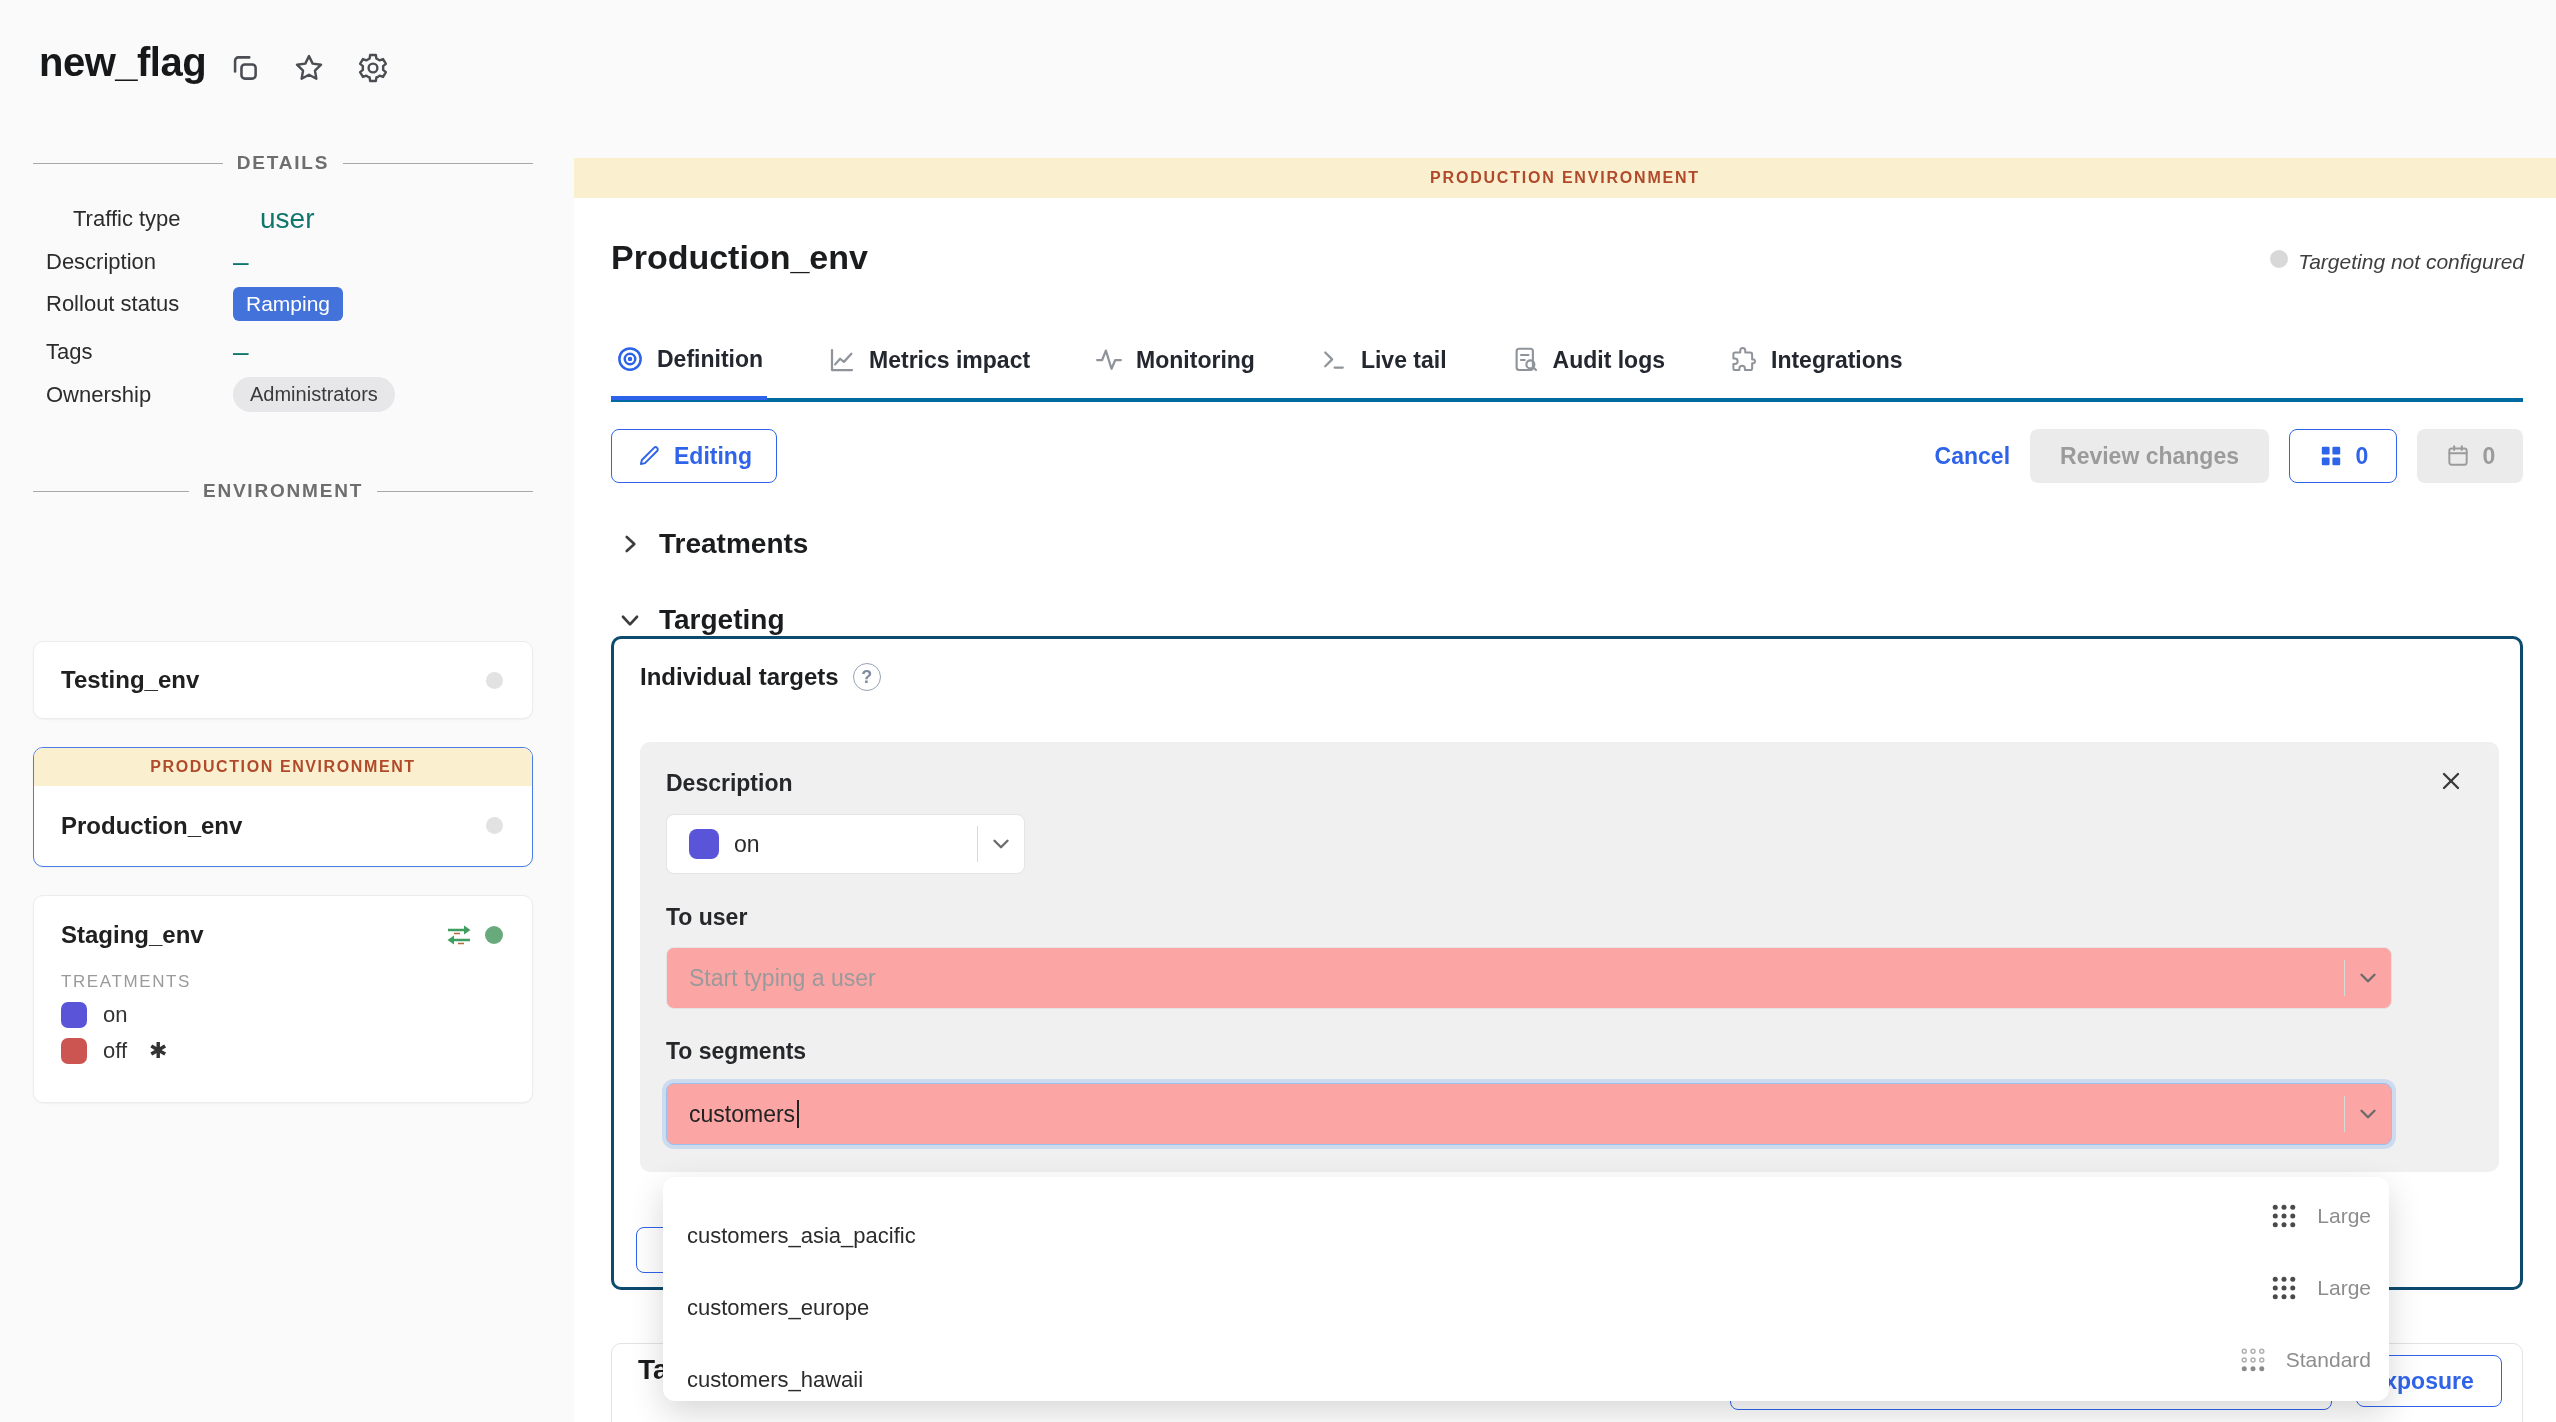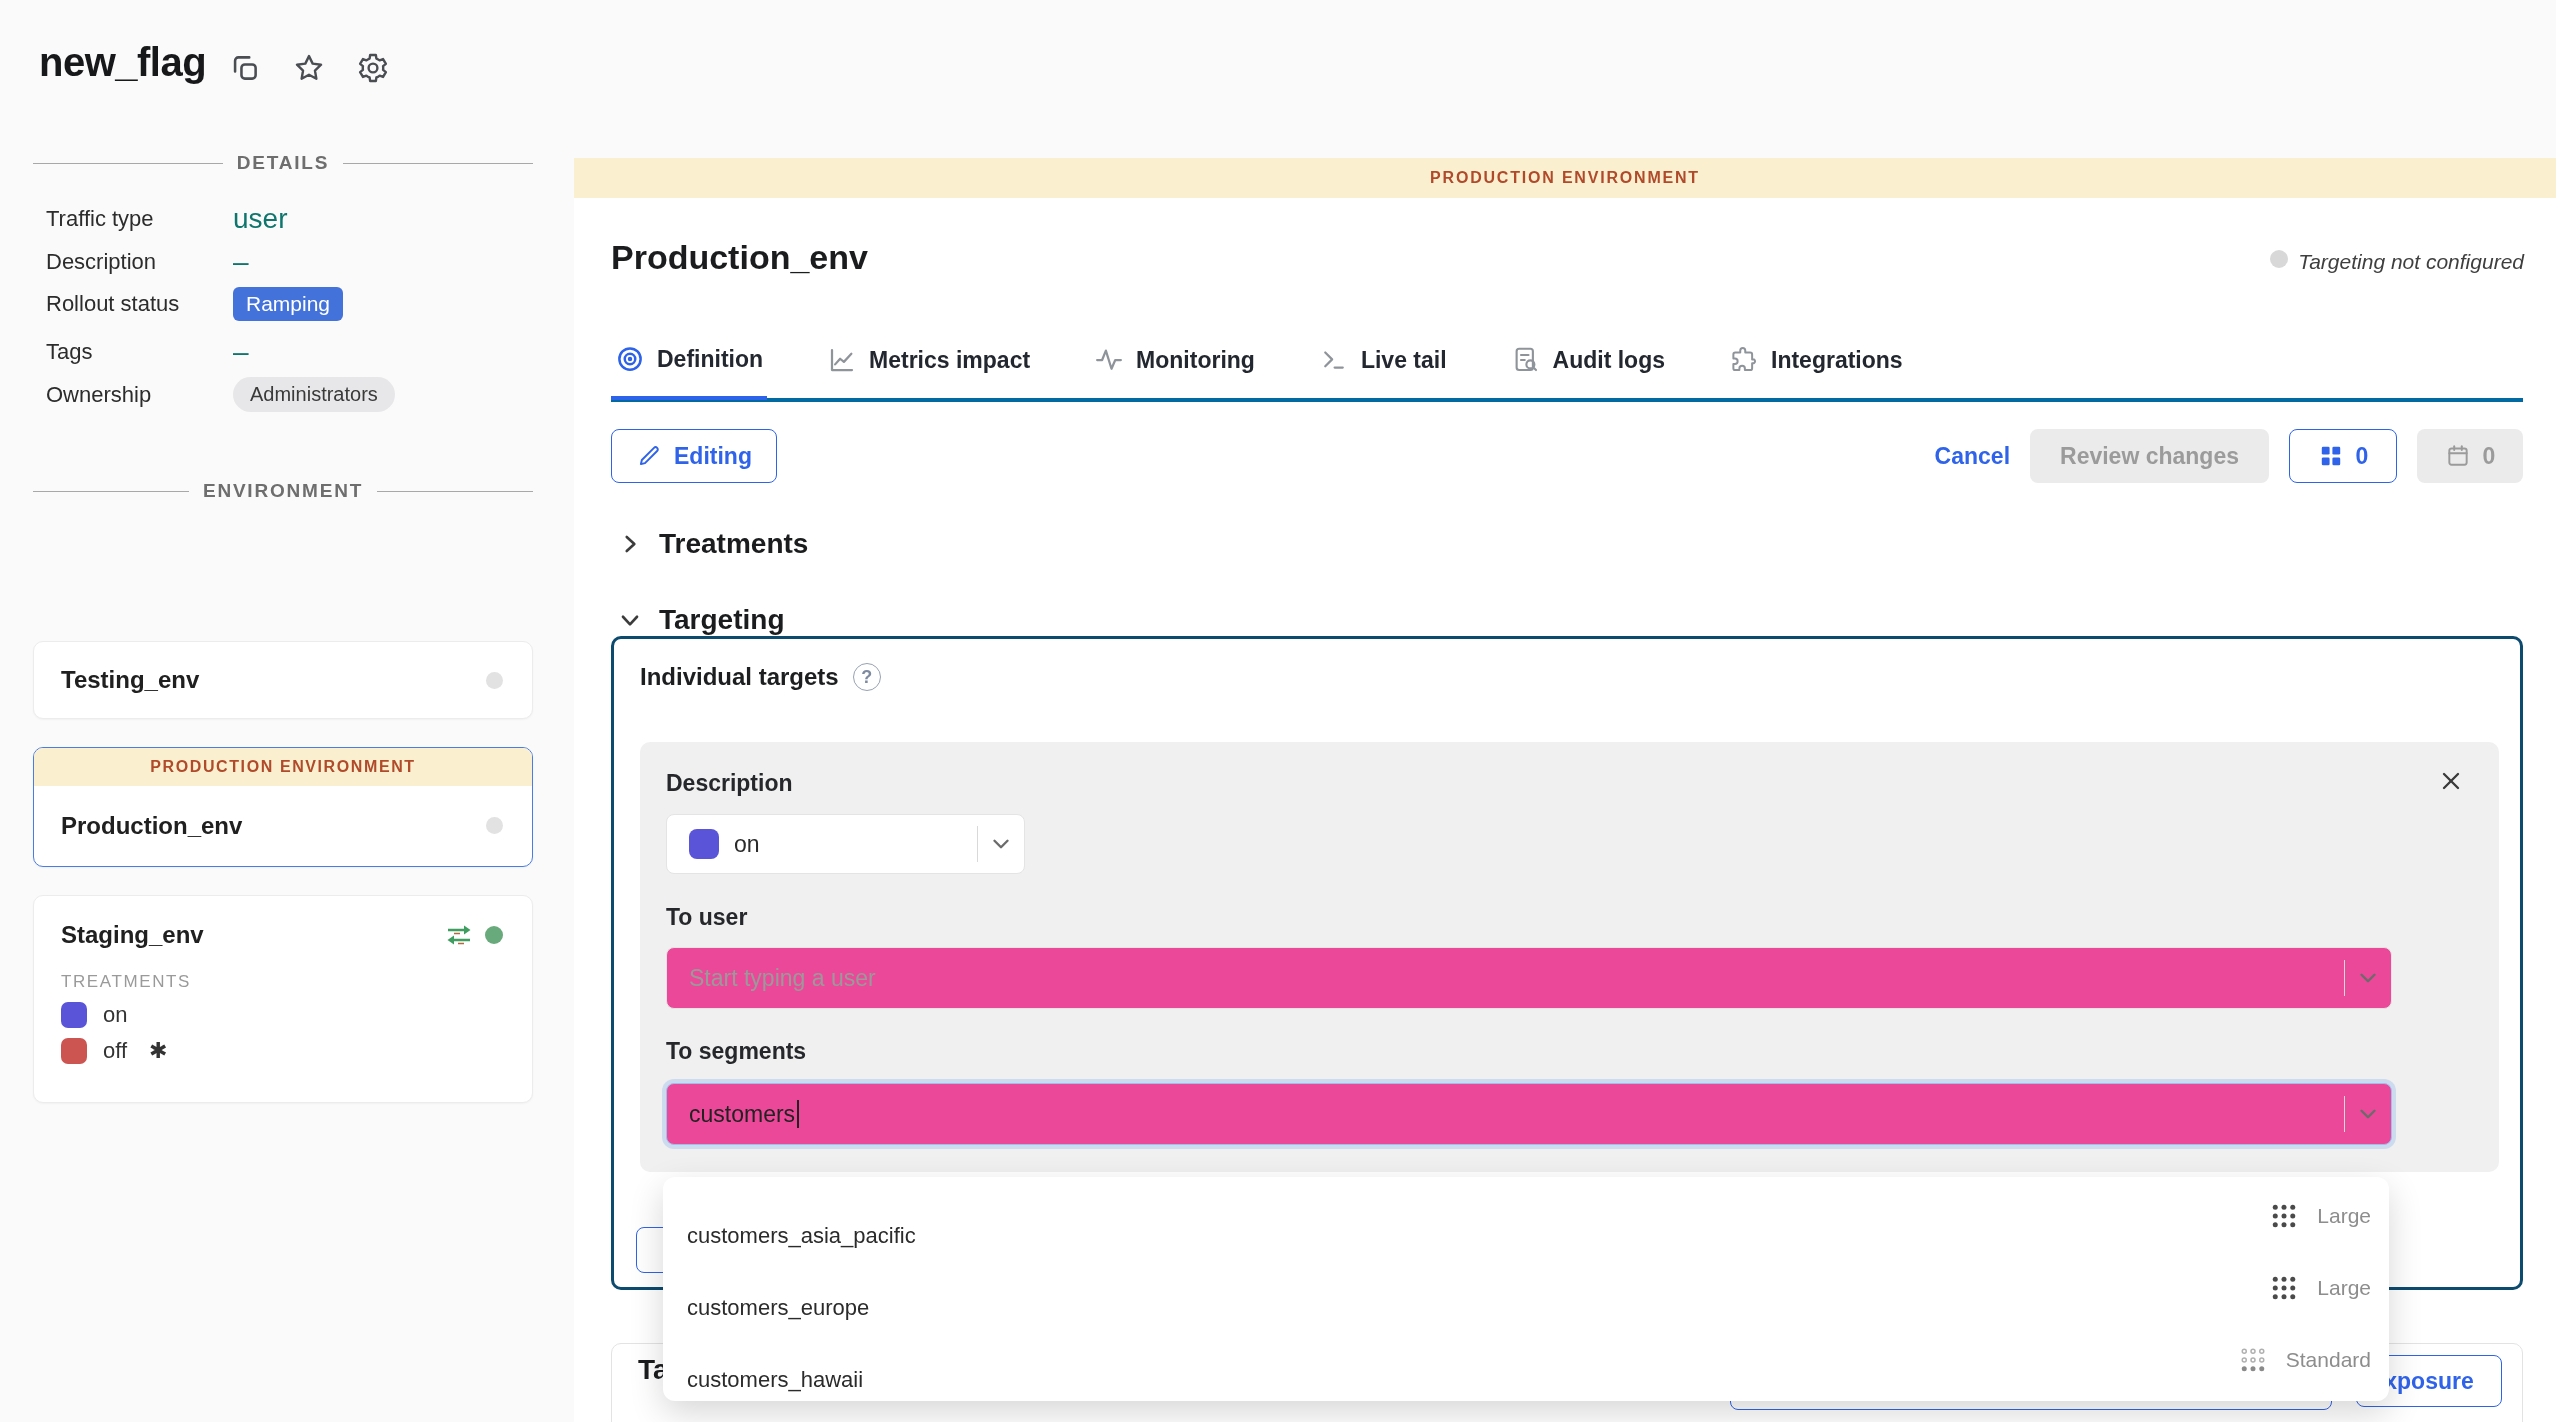--- a/index.html
+++ b/index.html
@@ -20,21 +20,21 @@
   
   .divider { position:absolute; left:33px; width:500px; display:flex; align-items:center; gap:14px; }
   .divider .line { flex:1; height:1px; background:#a8a8a8; }
   .divider .dv-label { font-size:19px; font-weight:600; color:#6e6e6e; letter-spacing:1.8px; }
   .dv-details { top:152px; }
   .dv-env { top:480px; }
 
   .detail-row { position:absolute; left:46px; width:470px; display:flex; align-items:center; }
   .detail-row .dlabel { width:187px; font-size:22px; color:#2c2c2c; }
   .detail-row .dvalue { font-size:28px; color:#0f766e; }
-  .dr1 { top:203px; } .dr2 { top:246px; } .dr3 { top:287px; } .dr4 { top:336px; } .dr5 { top:377px; }
+  .dr1 { top:203px;margin-left:27px; } .dr2 { top:246px; } .dr3 { top:287px; } .dr4 { top:336px; } .dr5 { top:377px; }
   .badge-ramping { background:#4472db; color:#fff; font-size:21px; padding:5px 13px; border-radius:6px; }
   .pill-owner { background:#e7e7e9; color:#3a3a3a; font-size:20px; padding:6px 17px; border-radius:999px; }
 
   .env-card { position:absolute; left:33px; width:500px; background:#fff; border:1px solid #ececec;
     border-radius:10px; box-shadow:0 1px 2px rgba(0,0,0,0.04); cursor:pointer; overflow:hidden; }
   .env-name { font-size:24px; font-weight:700; color:#202020; }
   .env-row { display:flex; align-items:center; justify-content:space-between; padding:0 29px 0 27px; }
   .gray-dot { width:17px; height:17px; border-radius:50%; background:#e2e2e2; }
   .green-dot { width:18px; height:18px; border-radius:50%; background:#68aa7c; }
   .card-dev { top:533px; height:78px; } .card-test { top:641px; height:78px; }
@@ -98,21 +98,21 @@
   .fld-label { position:absolute; left:26px; font-size:23px; font-weight:700; color:#26272a; }
   .lb-desc { top:28px; } .lb-user { top:162px; } .lb-seg { top:296px; }
 
   .select-box { position:absolute; left:26px; top:72px; width:359px; height:60px; background:#fff;
     border:1px solid #e4e4e4; border-radius:8px; display:flex; align-items:center; cursor:pointer; }
   .sel-sq { width:30px; height:30px; border-radius:8px; margin-left:22px; }
   .sel-text { font-size:23px; color:#2b2b2b; margin-left:15px; flex:1; }
   .sel-divider { width:1px; height:36px; background:#d9d9d9; }
   .sel-chev { width:26px; height:26px; color:#6b6b6b; margin:0 10px; }
 
-  .text-input { position:absolute; left:26px; top:205px; width:1726px; height:62px; background:#ec4899;
+  .text-input { position:absolute; left:26px; top:205px; width:1726px; height:62px; background:#fca5a5;
     border:1px solid #e4e4e4; border-radius:8px; display:flex; align-items:center; }
   .text-input input { flex:1; height:100%; border:none; outline:none; background:transparent;
     font-family:"Liberation Sans", sans-serif; font-size:23px; color:#222; padding-left:22px; }
   .text-input input::placeholder { color:#9a9a9a; }
   .seg-input { top:341px; border:1.5px solid #9cc0ee; box-shadow:0 0 0 4px rgba(140,180,235,0.35); }
   .seg-value { flex:1; display:flex; align-items:center; padding-left:22px; font-size:23px; color:#222; }
   .caret-bar { width:2px; height:28px; background:#222; margin-left:2px; }
 
   .add-btn-partial { position:absolute; left:636px; top:1227px; width:220px; height:46px;
     background:#fff; border:1.5px solid #2f63ea; border-radius:8px; cursor:pointer; z-index:2; }

